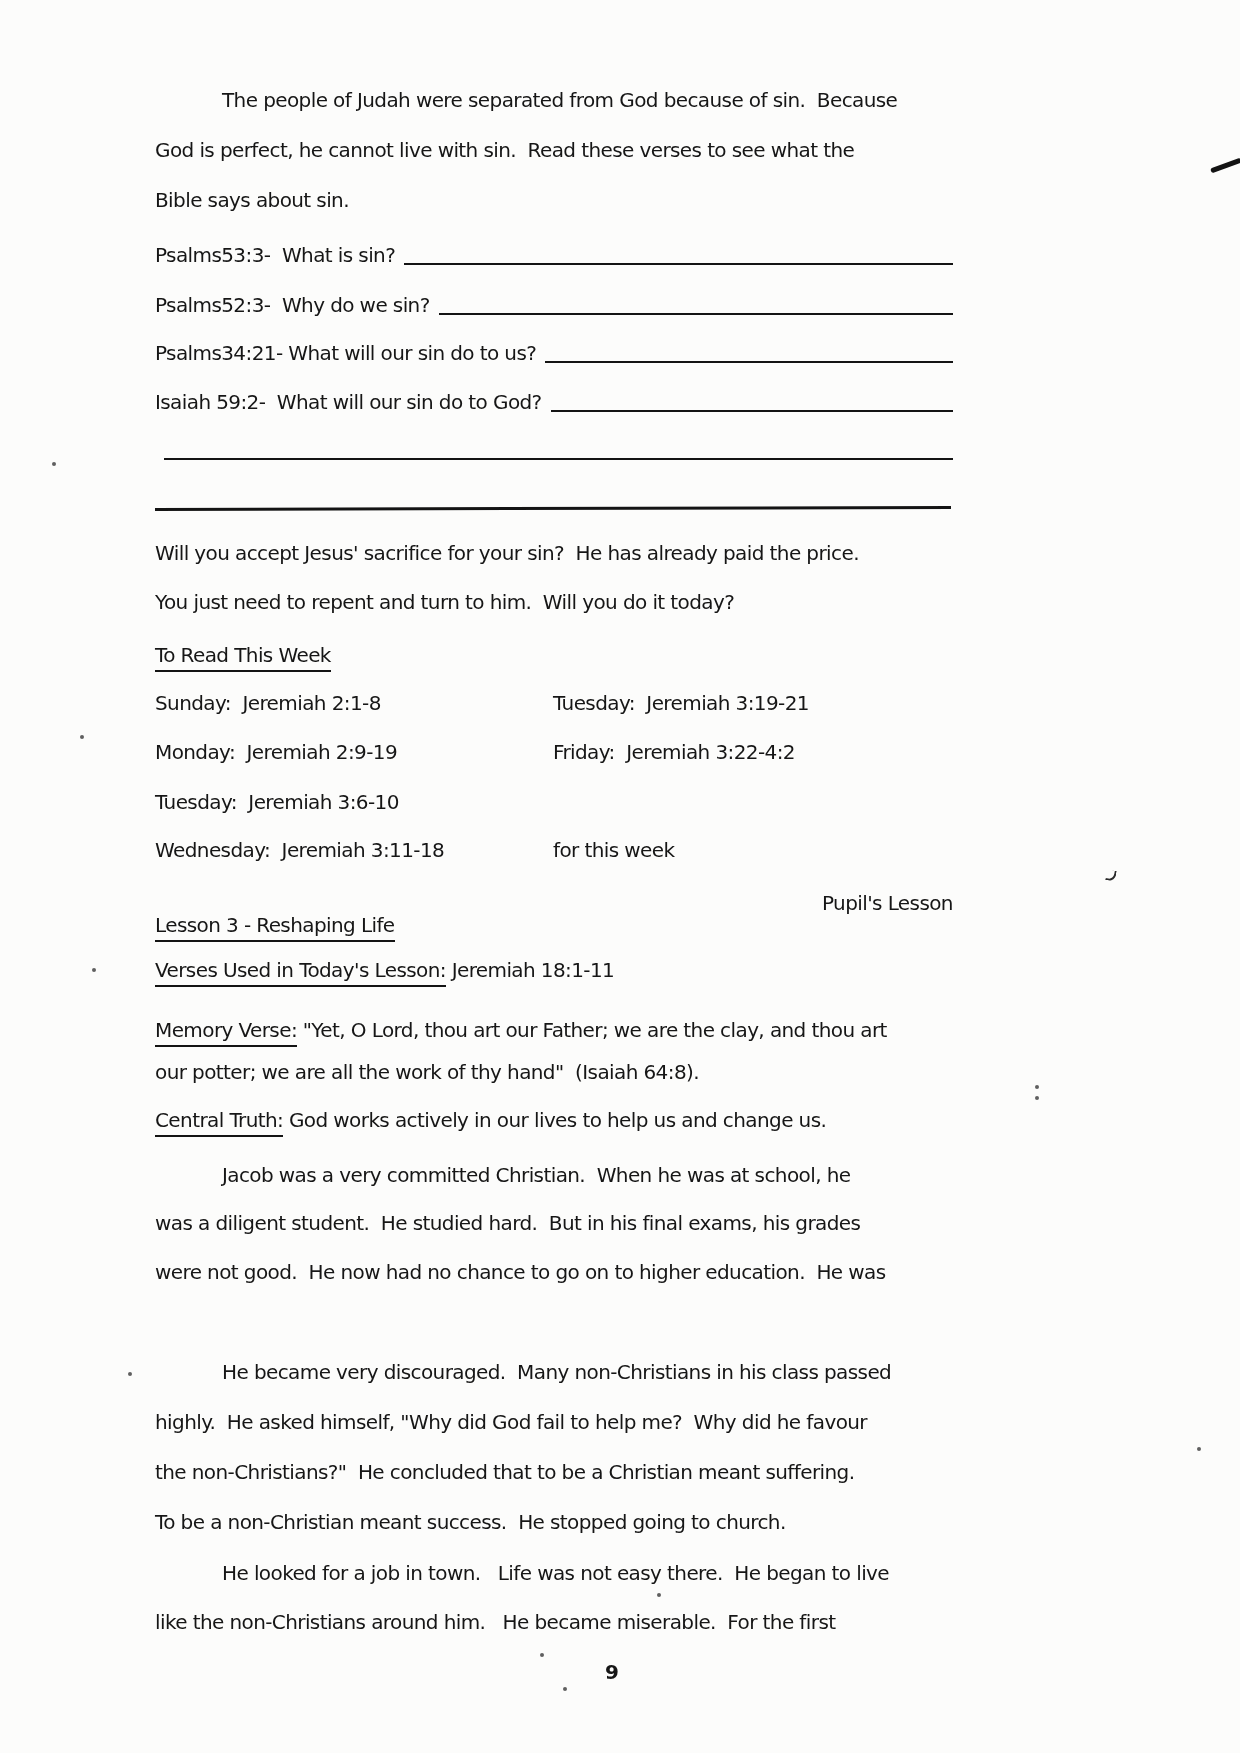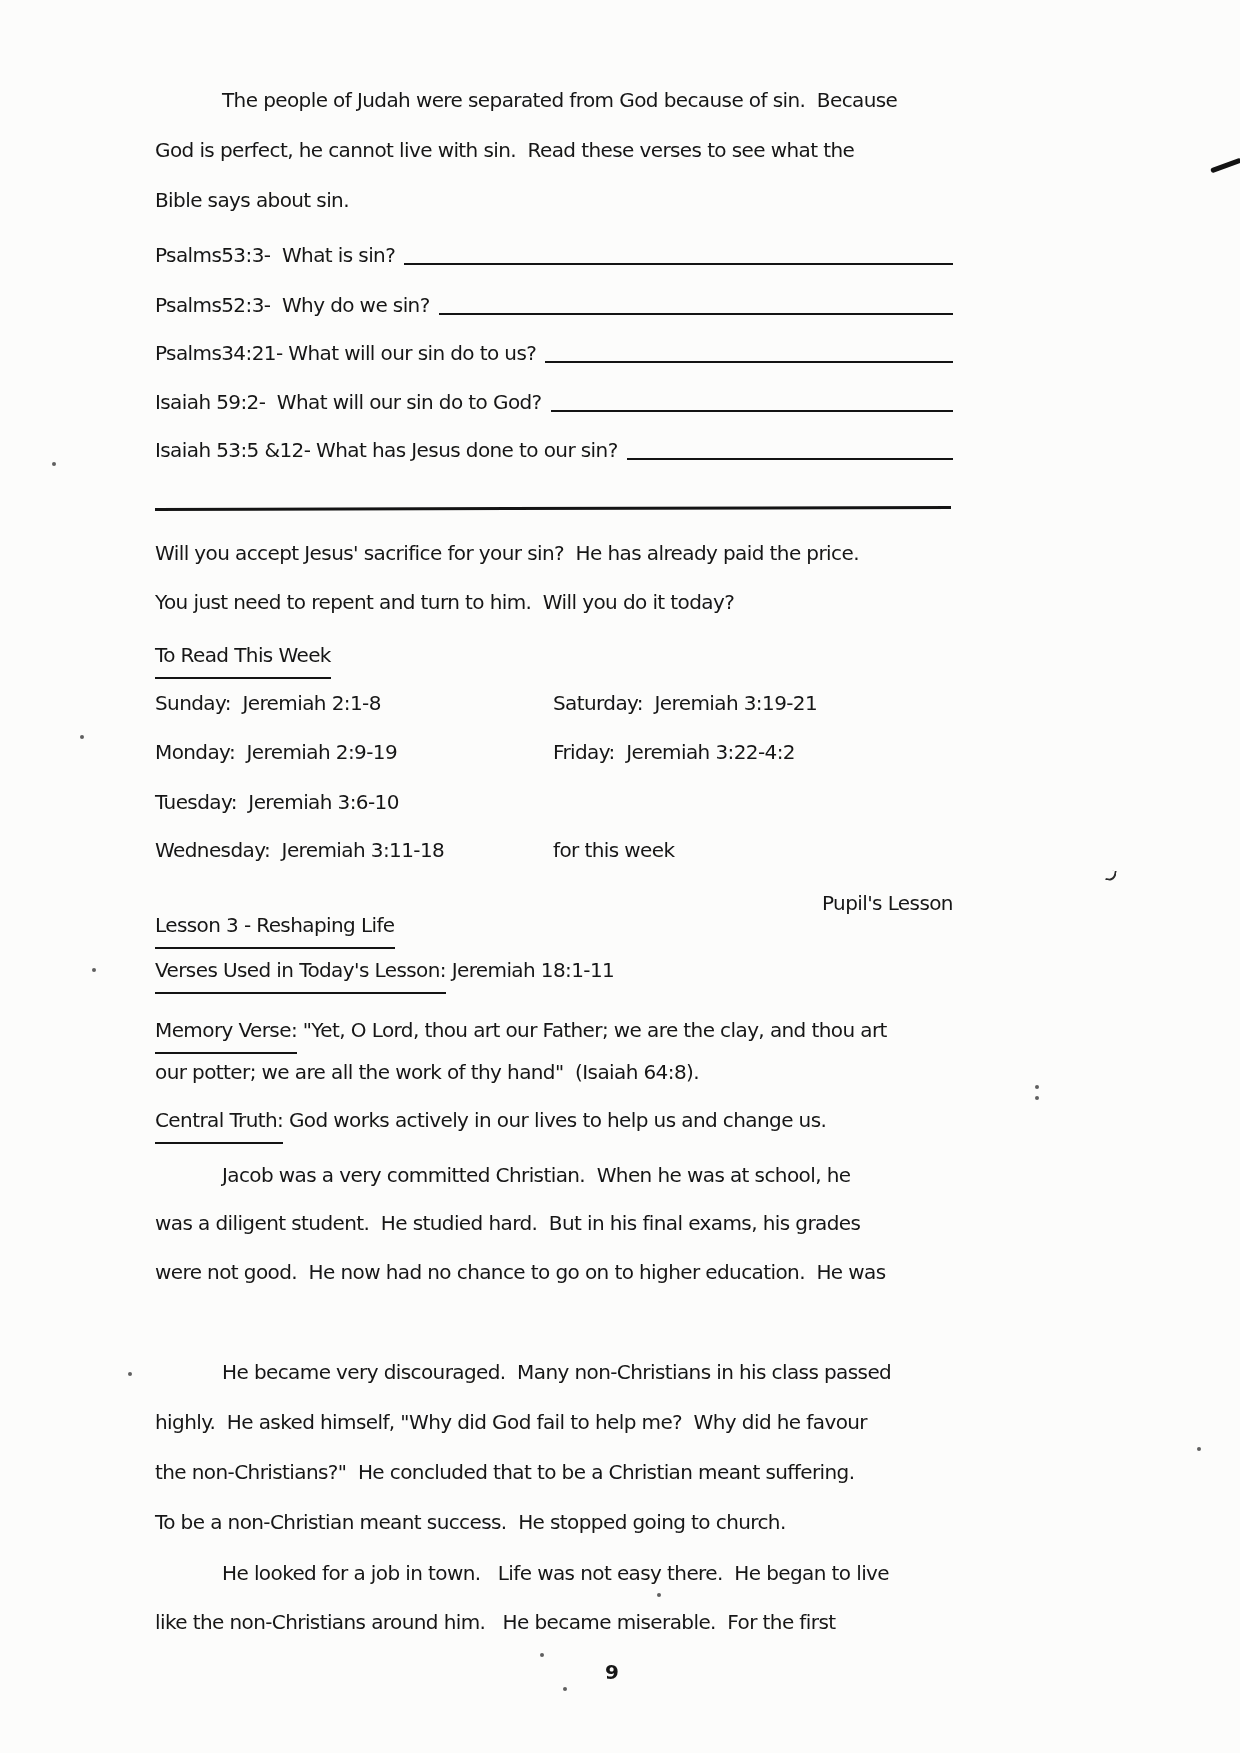--- a/index.html
+++ b/index.html
@@ -40,21 +40,21 @@
   .rule{
     position:absolute;
     left:155px;
     width:796px;
     height:3px;
     background:#141414;
     transform:rotate(-0.15deg);
   }
   .underline{
     border-bottom:2px solid #141414;
-    padding-bottom:10px;
+    padding-bottom:3px;
   }
   .right-col{left:553px;}
   .corner{left:822px;}
   .pagenum{left:605px;font-weight:bold;letter-spacing:0;}
   .pen-mark{
     position:absolute;
     left:1210px;top:163px;
     width:32px;height:5px;
     background:#131313;
     border-radius:3px;
@@ -96,33 +96,32 @@
   </div>
   <div class="qrow" style="top:338px">
     <span class="qtext">Psalms34:21- What will our sin do to us?</span>
     <span class="blank"></span>
   </div>
   <div class="qrow" style="top:387px">
     <span class="qtext">Isaiah 59:2-  What will our sin do to God?</span>
     <span class="blank"></span>
   </div>
   <div class="qrow" style="top:435px">
-    <span class="qtext">Isaiah 53:5 &amp;12- What has Jesus done to our sin?</span>
     <span class="blank"></span>
   </div>
 
   <div class="rule" style="top:507px"></div>
 
   <div class="line" style="top:538px">Will you accept Jesus' sacrifice for your sin?  He has already paid the price.</div>
   <div class="line" style="top:587px">You just need to repent and turn to him.  Will you do it today?</div>
 
   <div class="line" style="top:640px"><span class="underline">To Read This Week</span></div>
 
   <div class="line" style="top:688px">Sunday:  Jeremiah 2:1-8</div>
-  <div class="line right-col" style="top:688px">Saturday:  Jeremiah 3:19-21</div>
+  <div class="line right-col" style="top:688px">Tuesday:  Jeremiah 3:19-21</div>
   <div class="line" style="top:737px">Monday:  Jeremiah 2:9-19</div>
   <div class="line right-col" style="top:737px">Friday:  Jeremiah 3:22-4:2</div>
   <div class="line" style="top:787px">Tuesday:  Jeremiah 3:6-10</div>
   <div class="line" style="top:835px">Wednesday:  Jeremiah 3:11-18</div>
   <div class="line right-col" style="top:835px">for this week</div>
 
   <div class="line corner" style="top:888px">Pupil's Lesson</div>
 
   <div class="line" style="top:910px"><span class="underline">Lesson 3 - Reshaping Life</span></div>
 

